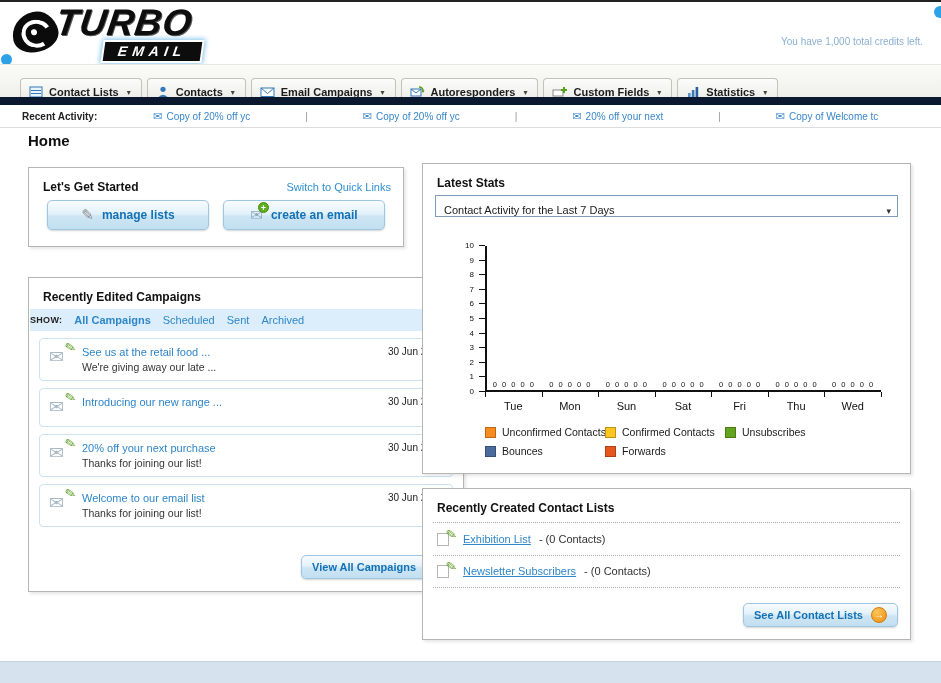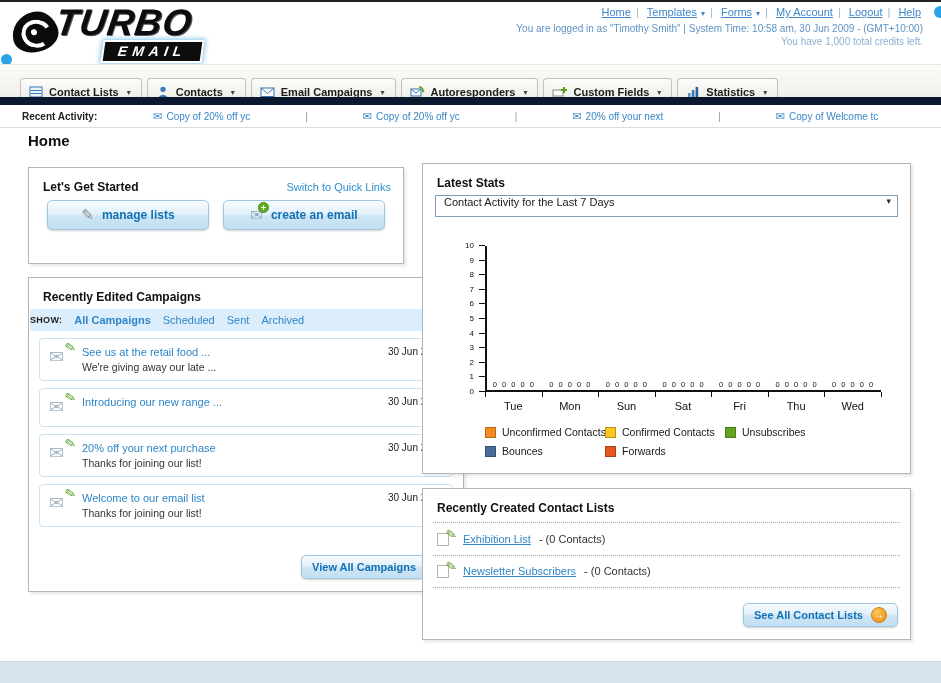--- a/index.html
+++ b/index.html
@@ -59,21 +59,21 @@
   .act-sep { color:#999; margin:0 7px; }
 
   
   .page-title { position:absolute; left:28px; top:132px; font-size:15px; font-weight:800; color:#101010; }
 
   .panel { position:absolute; background:#fff; border:1px solid #b5b5b3;
       box-shadow:2px 2px 3px rgba(0,0,0,.10); }
   .panel-title { position:absolute; left:14px; top:12px; font-size:12px; font-weight:bold; color:#111; }
 
   
-  .gs-panel { left:28px; top:167px; width:376px; height:97px; }
+  .gs-panel { left:28px; top:167px; width:376px; height:80px; }
   .gs-link { position:absolute; right:12px; top:13px; font-size:11px; color:#2f8fd0; }
   .soft-btn { display:inline-flex; align-items:center; justify-content:center; gap:8px;
       border:1px solid #9fc6e0; border-radius:5px;
       background:linear-gradient(180deg,#f7fbfe 0%,#e3f1fa 45%,#cde5f4 55%,#c2dff1 100%);
       box-shadow:0 1px 2px rgba(0,0,0,.18); color:#1371b5; font-weight:bold; cursor:pointer;
       font-family:inherit; }
   .gs-btn { position:absolute; top:32px; height:30px; width:162px; font-size:12px; }
   .gs-btn.b1 { left:18px; }
   .gs-btn.b2 { left:194px; }
   .btn-pencil { font-size:15px; color:#8c8c8c; font-style:normal; }
@@ -103,21 +103,21 @@
   .small-btn { height:24px; padding:0 10px; font-size:11px; }
   .view-all { position:absolute; right:12px; bottom:12px; }
   .orange-arrow { width:16px; height:16px; border-radius:50%;
       background:radial-gradient(circle at 35% 30%, #fcc558, #ef8d12); border:1px solid #cf7d0a;
       color:#fff; font-size:10px; line-height:14px; text-align:center; font-weight:bold;
       display:inline-block; }
 
   
   .stats-panel { left:422px; top:163px; width:489px; height:311px; }
   .stats-select { position:absolute; left:12px; right:12px; top:31px; height:22px; background:#fff;
-      border:1px solid #7f9db9; display:flex; align-items:flex-start; justify-content:space-between;
+      border:1px solid #7f9db9; display:flex; align-items:flex-end; justify-content:space-between;
       padding:0 6px 0 8px; font-size:11px; color:#1a1a1a; cursor:pointer; }
   .sel-chev { font-size:9px; color:#333; }
   .chart-wrap { position:absolute; left:0; top:60px; width:100%; height:190px; }
   .chart-plot { position:absolute; border-left:2px solid #111; border-bottom:2px solid #111; }
   .y-tick-label { position:absolute; font-size:8px; color:#111; text-align:right; }
   .y-tick { position:absolute; width:6px; height:1px; background:#111; }
   .x-tick { position:absolute; width:1px; height:5px; background:#111; }
   .zero-row { position:absolute; font-size:7.5px; color:#111; text-align:center; word-spacing:3px; }
   .x-label { position:absolute; font-size:11px; color:#111; text-align:center; }
   .legend { position:absolute; left:62px; top:258px; }
@@ -150,29 +150,20 @@
 
   <div class="logo">
     <span class="logo-swirl"></span>
     <span class="logo-turbo">TURBO</span>
     <span class="logo-email">EMAIL</span>
   </div>
   <span class="left-dot"></span>
   <span class="left-swoosh"></span>
   <span class="help-dot"></span>
 
-  <div class="top-links">
-    <a>Home</a><span class="sep">|</span>
-    <a>Templates</a><a class="chev">▾</a><span class="sep">|</span>
-    <a>Forms</a><a class="chev">▾</a><span class="sep">|</span>
-    <a>My Account</a><span class="sep">|</span>
-    <a>Logout</a><span class="sep">|</span>
-    <a>Help</a>
-  </div>
-  <div class="login-line">You are logged in as "Timothy Smith" | System Time: 10:58 am, 30 Jun 2009 - (GMT+10:00)</div>
   <div class="credits-line">You have 1,000 total credits left.</div>
 
   <div class="navbar">
     <div class="tabs">
       <div class="tab">
         <span>
             <svg width="14" height="14" viewBox="0 0 14 14">
               <rect x="1" y="2" width="12" height="10" fill="#eaf4fc" stroke="#3579b8"></rect>
               <line x1="2" y1="5.5" x2="12" y2="5.5" stroke="#3579b8"></line>
               <line x1="2" y1="8.5" x2="12" y2="8.5" stroke="#3579b8"></line>

